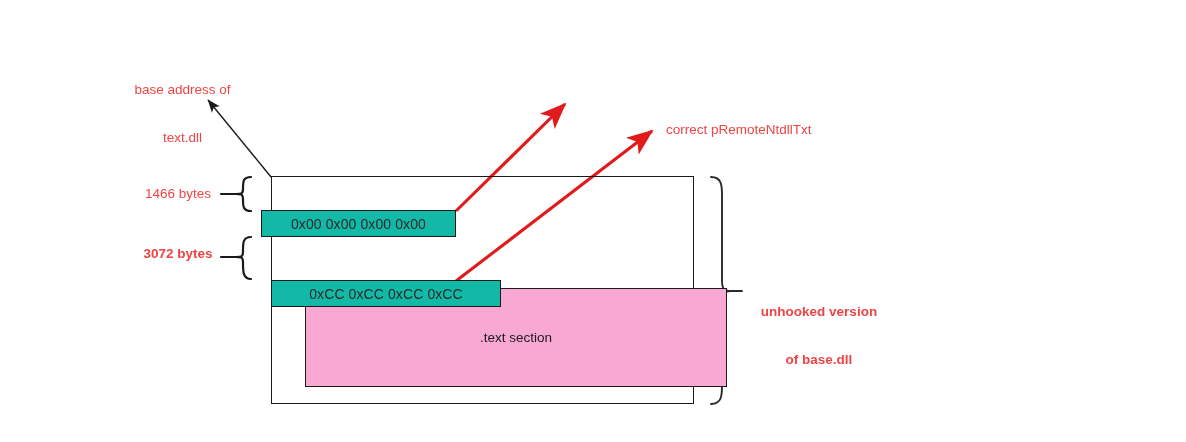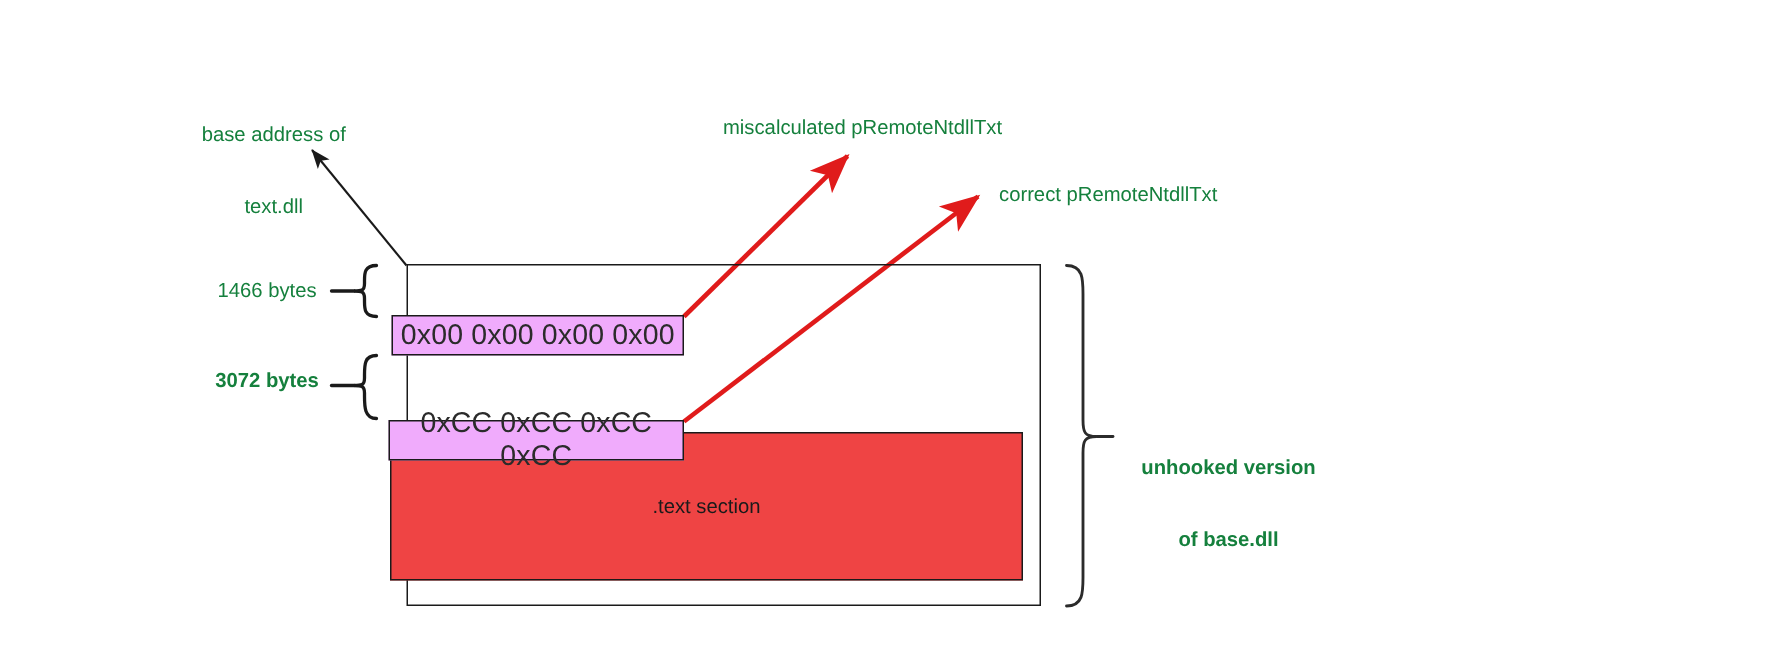--- a/index.html
+++ b/index.html
@@ -22,52 +22,53 @@
     position: absolute;
     left: 0;
     top: 0;
     width: 1186px;
     height: 442px;
   }
   .lbl {
     position: absolute;
     font-size: 13.5px;
     line-height: 16px;
-    color: #15803d;
+    color: #ef4444;
     white-space: pre;
     text-align: center;
   }
   .hexbox {
     position: absolute;
-    background: #f0abfc;
+    background: #14b8a6;
     border: 1.3px solid #1a1a1a;
     box-sizing: border-box;
     display: flex;
     align-items: center;
     justify-content: center;
-    font-size: 19px;
+    font-size: 14px;
     color: #2b2b2b;
     letter-spacing: 0.1px;
   }
   .outer-box {
     position: absolute;
     border: 1.3px solid #1a1a1a;
     box-sizing: border-box;
     background: transparent;
   }
   .text-section {
     position: absolute;
-    background: #ef4444;
+    background: #f9a8d4;
     border: 1.3px solid #1a1a1a;
     box-sizing: border-box;
     display: flex;
     align-items: center;
     justify-content: center;
     font-size: 13.5px;
     color: #1a1a1a;
+    margin-left: 45px;
   }
 </style>
 </head>
 <body>
 
 <div id="stage">
 
   <svg class="svg-layer" viewBox="0 0 1186 442">
     <defs>
       <marker id="arrowBlack" markerWidth="11" markerHeight="11" refX="9.2" refY="4.2" orient="auto" markerUnits="strokeWidth">
@@ -100,34 +101,33 @@
   <div class="outer-box" style="left:271px; top:176px; width:423px; height:228px;"></div>
 
   <div class="text-section" style="left:260px; top:288px; width:422px; height:99px;">
     <span>.text section</span>
   </div>
 
   <div class="hexbox" style="left:261px; top:210px; width:195px; height:27px;">
     <span>0x00 0x00 0x00 0x00</span>
   </div>
 
-  <div class="hexbox" style="left:259px; top:280px; width:197px; height:27px;text-align:center;">
+  <div class="hexbox" style="left:271px; top:280px; width:230px; height:27px;text-align:center;">
     <span>0xCC 0xCC 0xCC 0xCC</span>
   </div>
 
   <div class="lbl" style="left:120px; top:50px; width:125px;">
     <div>base address of</div>
     <div>text.dll</div>
   </div>
 
   <div class="lbl" style="left:128px; top:186px; width:100px;">1466 bytes</div>
 
   <div class="lbl" style="left:128px; top:246px; width:100px;font-weight:bold;">3072 bytes</div>
 
-  <div class="lbl" style="left:482px; top:77px; width:205px; text-align:left;">miscalculated pRemoteNtdllTxt</div>
 
   <div class="lbl" style="left:666px; top:122px; width:175px; text-align:left;">correct pRemoteNtdllTxt</div>
 
   <div class="lbl" style="left:758px; top:272px; width:122px;font-weight:bold;">
     <div>unhooked version</div>
     <div>of base.dll</div>
   </div>
 
 </div>
 

